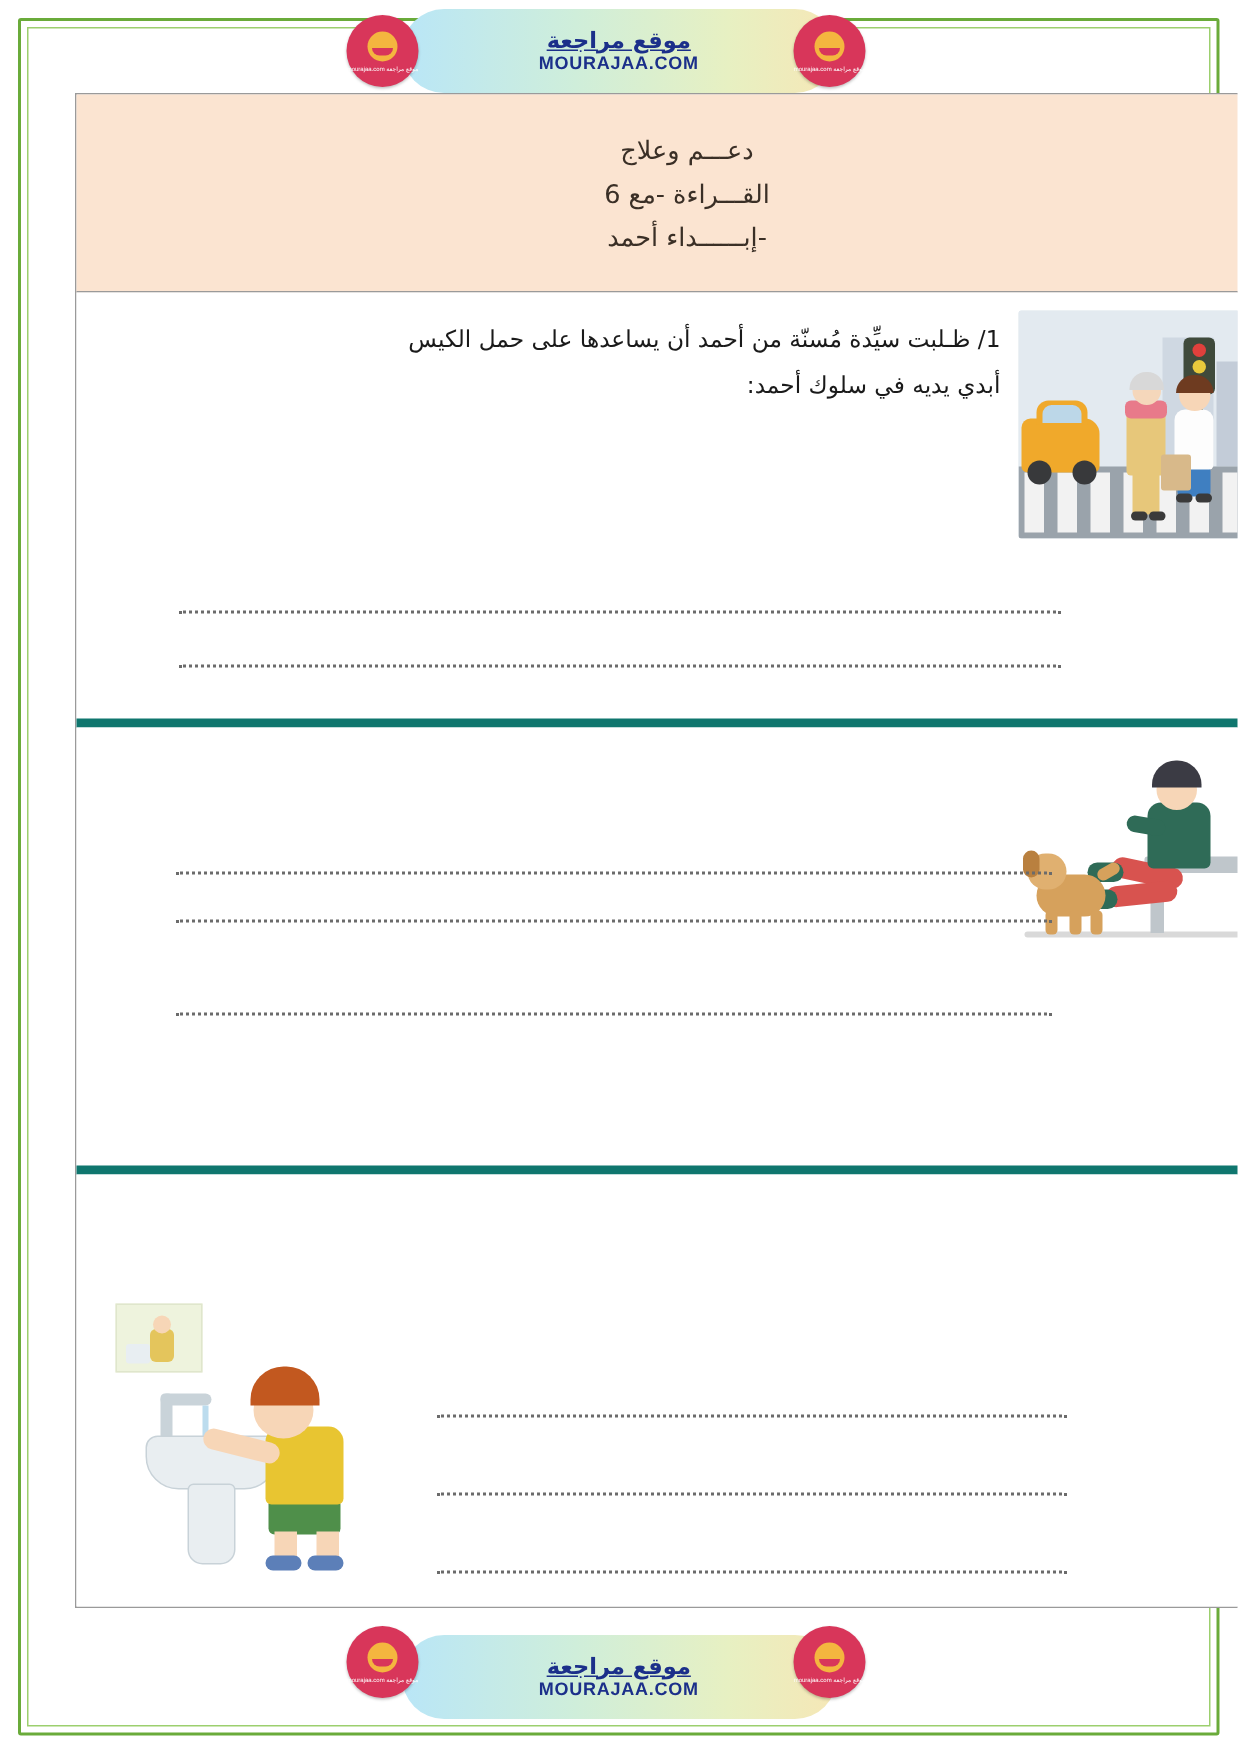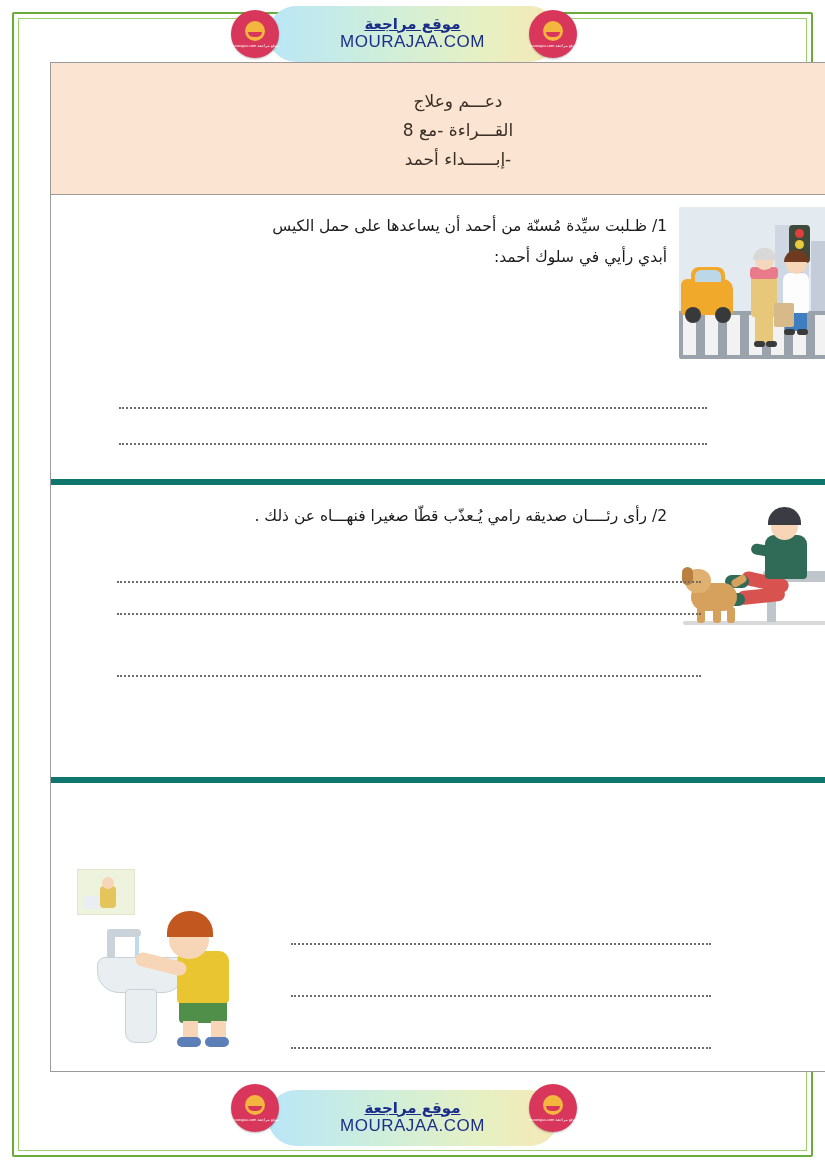--- a/index.html
+++ b/index.html
@@ -59,23 +59,23 @@
   .banner-bottom { top: 1090px; }
   .banner-line1 {
     font-size: 15px;
     color: #1b2f8a;
     font-weight: bold;
     text-decoration: underline;
     line-height: 1.1;
     font-family: "DejaVu Sans", "Liberation Sans", sans-serif;
   }
   .banner-line2 {
-    font-size: 17px;
+    font-size: 12px;
     color: #1b2f8a;
-    font-weight: normal;
+    font-weight: bold;
     letter-spacing: 0.5px;
     line-height: 1.2;
     font-family: "Liberation Sans", sans-serif;
   }
 
   .logo-badge {
     position: absolute;
     width: 48px;
     height: 48px;
     border-radius: 50%;
@@ -282,21 +282,21 @@
   <div class="logo-badge logo-top-left">
     <div class="logo-sun"></div>
     <div class="logo-text">موقع مراجعة
 mourajaa.com</div>
   </div>
 
   <div class="sheet">
 
     <div class="title-box">
       <div class="title-line">دعـــم وعلاج</div>
-      <div class="title-line">القـــراءة -مع 8</div>
+      <div class="title-line">القـــراءة -مع 6</div>
       <div class="title-line">-إبــــــداء أحمد</div>
     </div>
 
     <div class="ex ex-1">
       <div class="ex-row">
         <div class="ill scene1">
           <div class="s1-sky"></div>
           <div class="s1-build1"></div>
           <div class="s1-build2"></div>
           <div class="s1-road"></div>
@@ -326,21 +326,21 @@
           <div class="s1-boy-head"></div>
           <div class="s1-boy-hair"></div>
           <div class="s1-bag"></div>
           <div class="s1-shoe" style="left:75px; top:134px;"></div>
           <div class="s1-shoe" style="left:87px; top:134px;"></div>
           <div class="s1-shoe" style="left:105px; top:122px;"></div>
           <div class="s1-shoe" style="left:118px; top:122px;"></div>
         </div>
         <div class="q-text">
           <span class="line">1/ ظـلبت سيِّدة مُسنّة من أحمد أن يساعدها على حمل الكيس</span>
-          <span class="line">أبدي رأيي في سلوك أحمد:</span>
+          <span class="line">أبدي يديه في سلوك أحمد:</span>
         </div>
       </div>
       <div class="dotline-wrap" style="left:68px; top:212px; width:588px;">
           <div class="dots"></div>
         </div>
       <div class="dotline-wrap" style="left:68px; top:248px; width:588px;">
           <div class="dots"></div>
         </div>
     </div>
 
@@ -361,21 +361,20 @@
           <div class="s2-hair"></div>
           <div class="s2-dog-body"></div>
           <div class="s2-dog-tail"></div>
           <div class="s2-dog-head"></div>
           <div class="s2-dog-ear"></div>
           <div class="s2-dog-leg" style="left:18px;"></div>
           <div class="s2-dog-leg" style="left:34px;"></div>
           <div class="s2-dog-leg" style="left:48px;"></div>
         </div>
         <div class="q-text">
-          <span class="line">2/ رأى رئــــان صديقه رامي يُـعذّب قطّا صغيرا فنهـــاه عن ذلك .</span>
         </div>
       </div>
       <div class="dotline-wrap" style="left:66px; top:96px; width:584px;">
           <div class="dots"></div>
         </div>
       <div class="dotline-wrap" style="left:66px; top:128px; width:584px;">
           <div class="dots"></div>
         </div>
       <div class="dotline-wrap" style="left:66px; top:190px; width:584px;">
           <div class="dots"></div>

